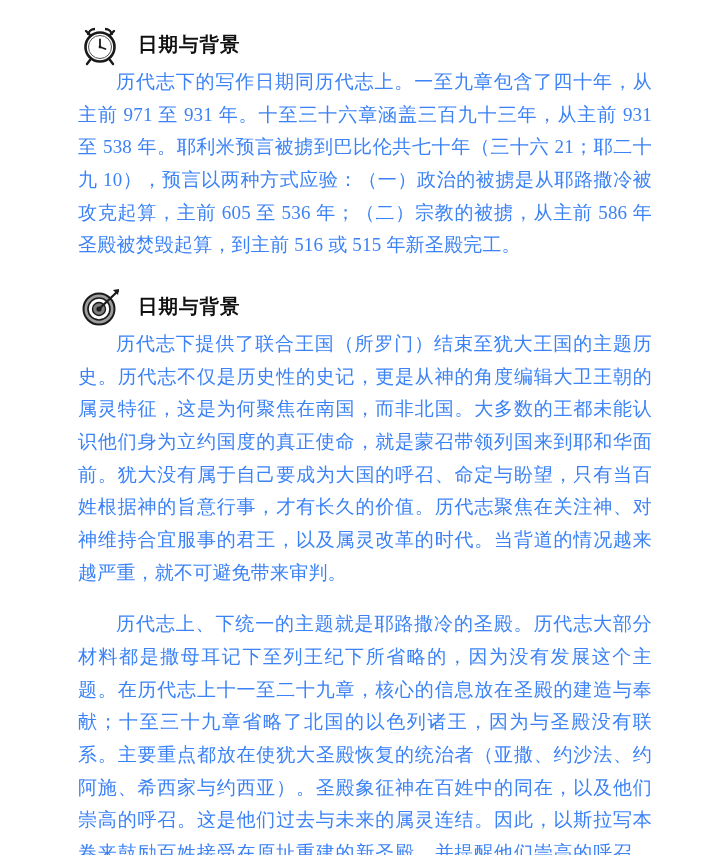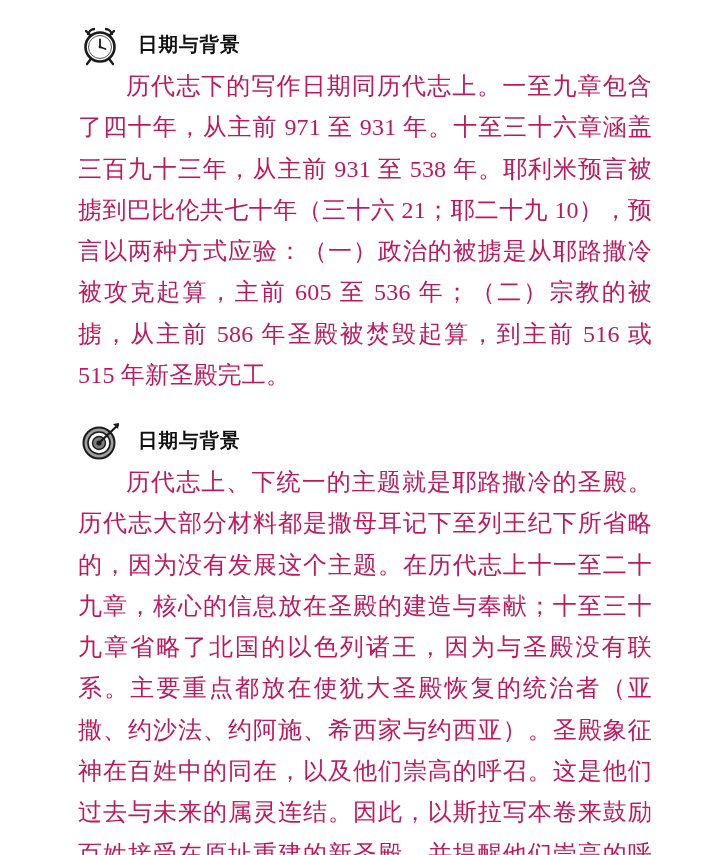--- a/index.html
+++ b/index.html
@@ -42,27 +42,27 @@
   .section-title {
     position: absolute;
     left: 60px;
     top: 9px;
     font-size: 19.5px;
     font-weight: bold;
     letter-spacing: 1px;
     color: #111111;
   }
   .para {
-    font-size: 24px;
+    font-size: 19px;
     line-height: 1.72;
     text-align: justify;
     text-justify: inter-character;
     text-indent: 2em;
     margin: 0;
-    color: #be185d;
+    color: #3b82f6;
     letter-spacing: 0.2px;
   }
   .para + .para {
     margin-top: 19px;
   }
   .section-head + .para {
     margin-top: -2px;
   }
 </style>
 </head>
@@ -103,16 +103,17 @@
           <circle cx="22" cy="25" r="15.5" fill="#9e9e9e" stroke="#1a1a1a" stroke-width="2"></circle>
           <circle cx="22" cy="25" r="11" fill="#ffffff" stroke="#1a1a1a" stroke-width="1.6"></circle>
           <circle cx="22" cy="25" r="6.5" fill="#7d7d7d" stroke="#1a1a1a" stroke-width="1.4"></circle>
           <circle cx="22" cy="25" r="2.6" fill="#1a1a1a"></circle>
           <line x1="22" y1="25" x2="41" y2="7" stroke="#1a1a1a" stroke-width="2.2" stroke-linecap="round"></line>
           <path d="M36 6 L42 5 L41 11 Z" fill="#1a1a1a"></path>
         </svg>
       </span>
       <span class="section-title">日期与背景</span>
     </div>
+    <p class="para">历代志下提供了联合王国（所罗门）结束至犹大王国的主题历史。历代志不仅是历史性的史记，更是从神的角度编辑大卫王朝的属灵特征，这是为何聚焦在南国，而非北国。大多数的王都未能认识他们身为立约国度的真正使命，就是蒙召带领列国来到耶和华面前。犹大没有属于自己要成为大国的呼召、命定与盼望，只有当百姓根据神的旨意行事，才有长久的价值。历代志聚焦在关注神、对神维持合宜服事的君王，以及属灵改革的时代。当背道的情况越来越严重，就不可避免带来审判。</p>
     <p class="para">历代志上、下统一的主题就是耶路撒冷的圣殿。历代志大部分材料都是撒母耳记下至列王纪下所省略的，因为没有发展这个主题。在历代志上十一至二十九章，核心的信息放在圣殿的建造与奉献；十至三十九章省略了北国的以色列诸王，因为与圣殿没有联系。主要重点都放在使犹大圣殿恢复的统治者（亚撒、约沙法、约阿施、希西家与约西亚）。圣殿象征神在百姓中的同在，以及他们崇高的呼召。这是他们过去与未来的属灵连结。因此，以斯拉写本卷来鼓励百姓接受在原址重建的新圣殿，并提醒他们崇高的呼召。尽管环境恶劣，但神是信实的，大卫的谱系、圣殿与祭司体制仍是属他们的。</p>
   </div>
 
 </div>
 
 </body></html>

